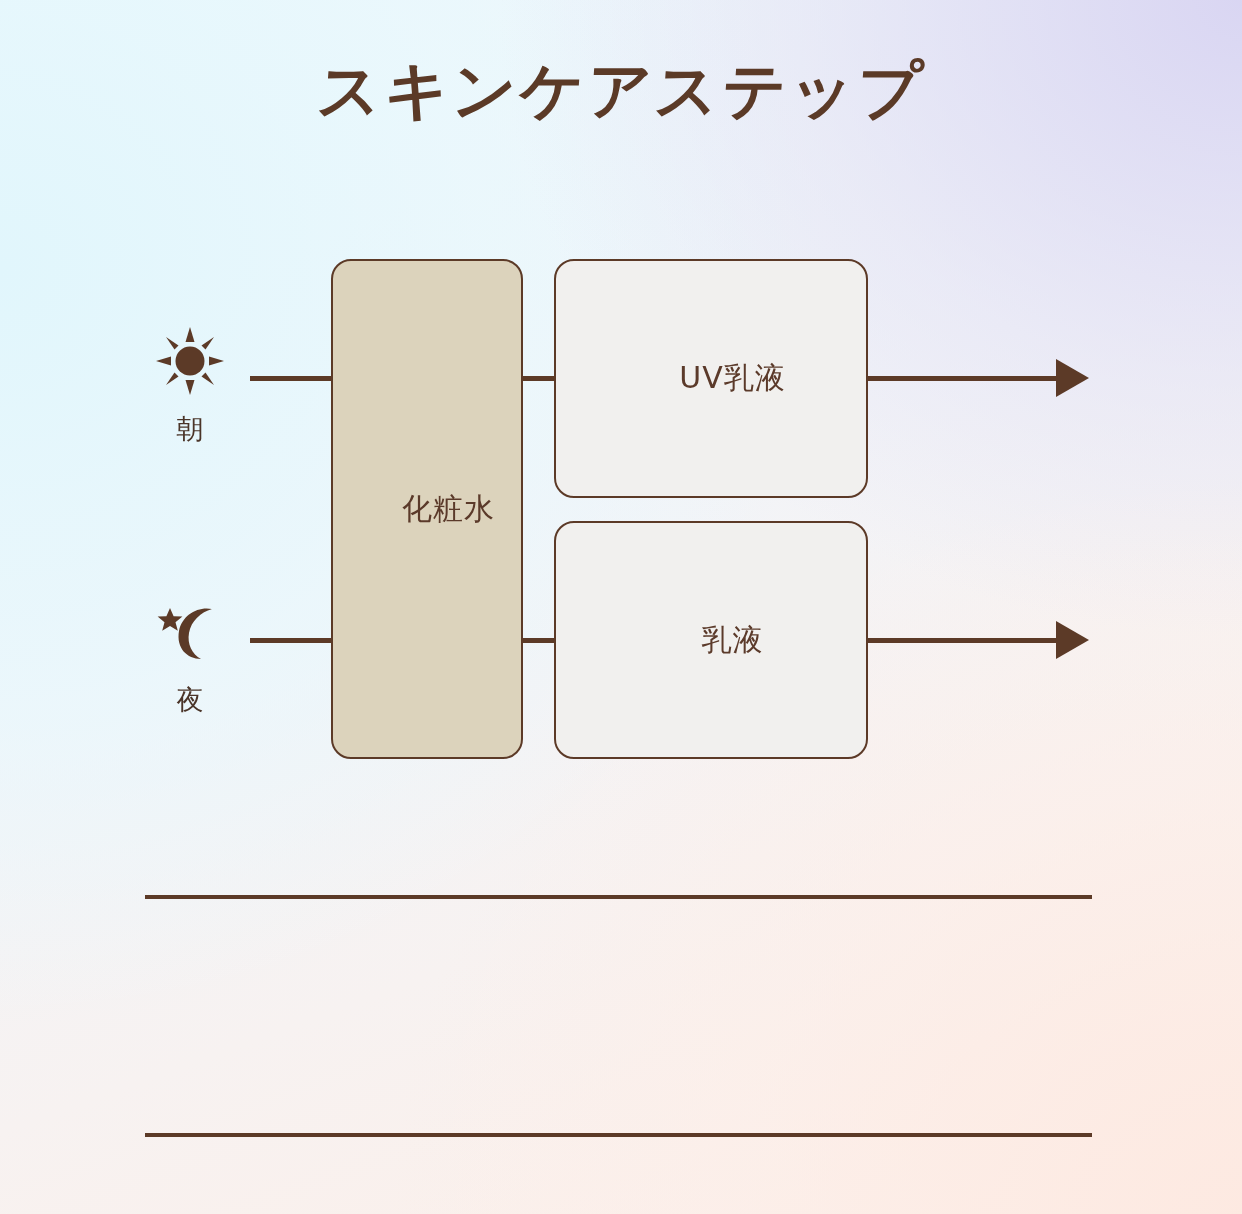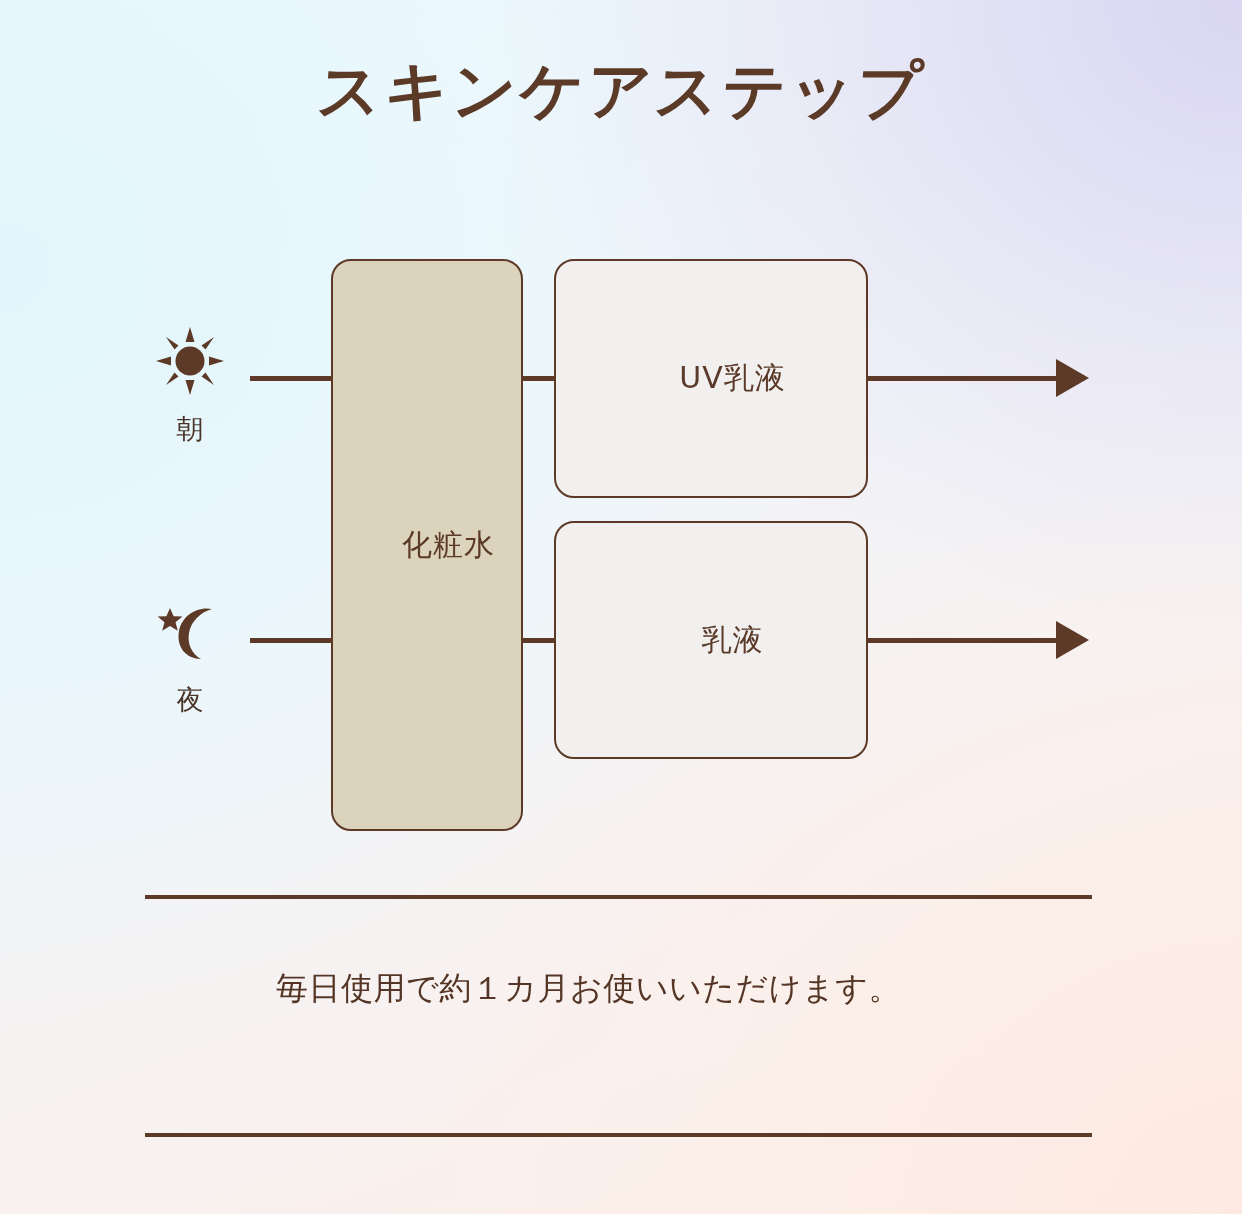--- a/index.html
+++ b/index.html
@@ -48,21 +48,21 @@
     border:2.5px solid #5c3a27;
     border-radius:20px;
     display:flex; align-items:center; justify-content:center;
     font-size:30px;
     color:#5b3a2a;
     font-family:"DejaVu Sans", sans-serif;
     letter-spacing:1px;
     padding-left:43px;
   }
   .box-lotion{
-    left:331px; top:259px; width:192px; height:572px;
+    left:331px; top:259px; width:192px; height:500px;
     background:#dcd3bc;
   }
   .box-uv{
     left:554px; top:259px; width:314px; height:239px;
     background:#f1f0ee;
   }
   .box-emulsion{
     left:554px; top:521px; width:314px; height:238px;
     background:#f1f0ee;
   }
@@ -153,16 +153,15 @@
     <span>UV乳液</span>
   </div>
   <div class="box box-emulsion">
     <span>乳液</span>
   </div>
 </div>
 
 <div class="rule rule-top"></div>
 
 <div class="footnote">
-  <div>毎日使用で約１カ月お使いいただけます。</div>
 </div>
 
 <div class="rule rule-bottom"></div>
 
 </body></html>

